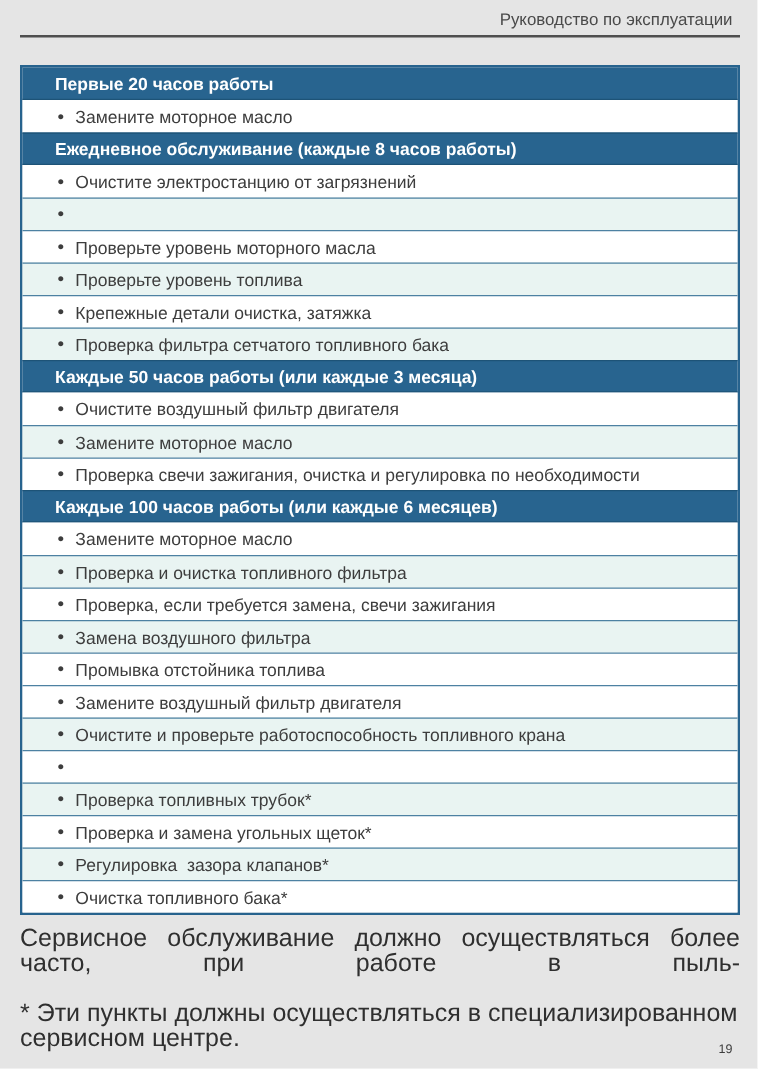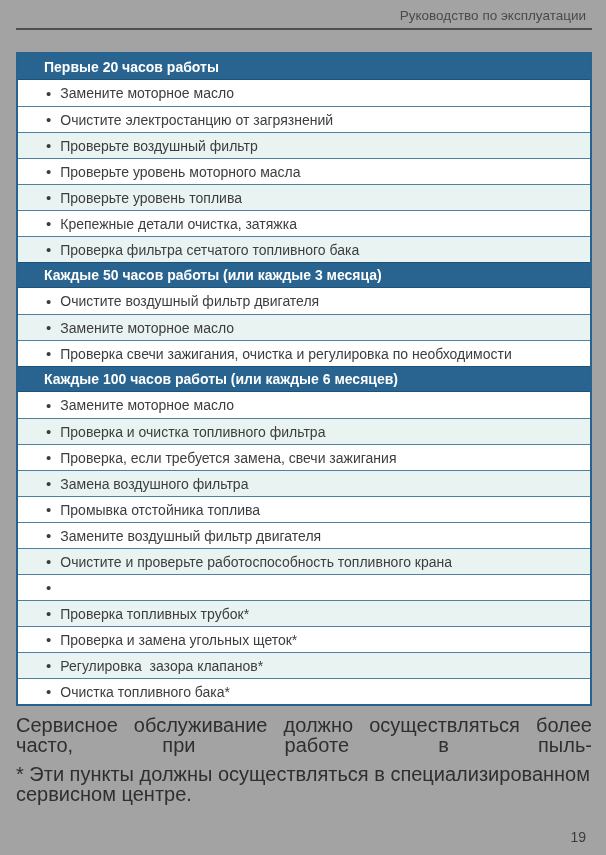--- a/index.html
+++ b/index.html
@@ -5,21 +5,21 @@
   html, body {
     margin: 0;
     padding: 0;
     background: #ffffff;
     font-family: "Liberation Sans", "DejaVu Sans", sans-serif;
   }
   .page {
     position: relative;
     width: 606px;
     height: 855px;
-    background: #a3a3a3;
+    background: #e5e5e5;
     overflow: hidden;
   }
   .page-header {
     margin: 8px 14px 0 16px;
     padding: 0 6px 5px 0;
     text-align: right;
     font-size: 13.5px;
     color: #4a4a4a;
     border-bottom: 2px solid #4f4f4f;
   }
@@ -62,49 +62,49 @@
   .notes {
     margin: 9px 14px 0 16px;
     font-size: 20px;
     color: #2f2f2f;
     line-height: 20px;
   }
   .note-line-justified {
     text-align: justify;
     text-align-last: justify;
   }
-  .asterisk-note { margin-top: 9px; }
+  .asterisk-note { margin-top: 20px; }
   .page-number {
     position: absolute;
     right: 20px;
     bottom: 10px;
-    font-size: 14px;
+    font-size: 10px;
     color: #3d3d3d;
   }
 </style>
 </head>
 <body>
 
 <div class="page">
 
   <div class="page-header">Руководство по эксплуатации</div>
 
   <div class="maintenance-table">
       <div class="row header-row">Первые 20 часов работы</div>
       <div class="row item-row">
         <span class="bullet">•</span>
         <span class="item-text">Замените моторное масло</span>
       </div>
+      <div class="row header-row">Ежедневное обслуживание (каждые 8 часов работы)</div>
       <div class="row item-row">
         <span class="bullet">•</span>
         <span class="item-text">Очистите электростанцию от загрязнений</span>
       </div>
       <div class="row item-row alt">
         <span class="bullet">•</span>
-        <span class="item-text">Проверьте воздушный фильтр</span>
       </div>
       <div class="row item-row">
         <span class="bullet">•</span>
         <span class="item-text">Проверьте уровень моторного масла</span>
       </div>
       <div class="row item-row alt">
         <span class="bullet">•</span>
         <span class="item-text">Проверьте уровень топлива</span>
       </div>
       <div class="row item-row">

